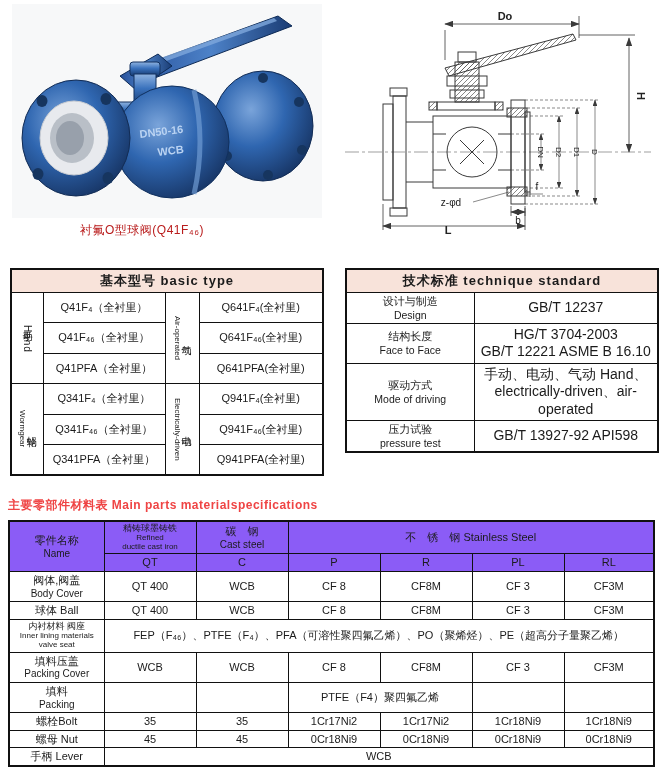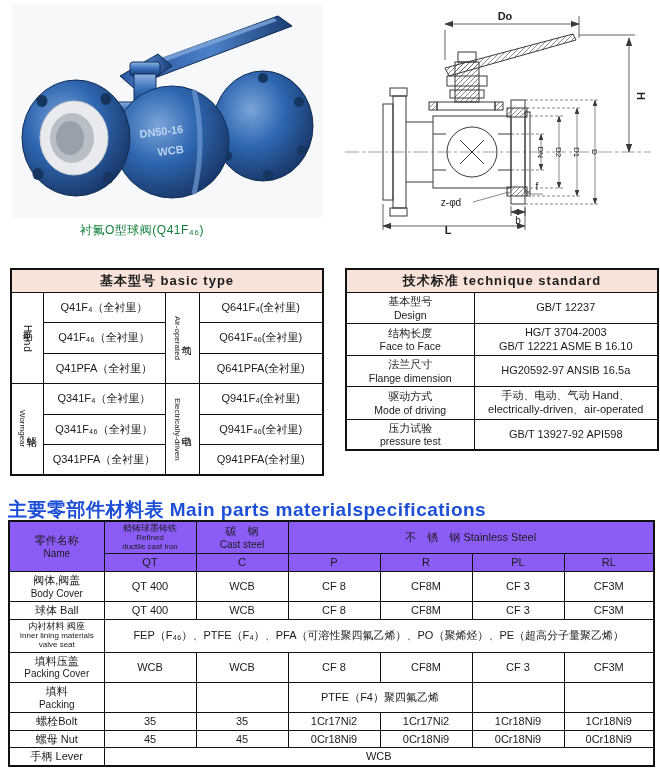--- a/index.html
+++ b/index.html
@@ -18,35 +18,35 @@
   .basic-tbl td { font-size:11px; height:24px; }
   .vbox { height:86px; display:flex; align-items:center; justify-content:center; gap:0; }
   .v { writing-mode:vertical-rl; text-orientation:mixed; font-size:10px; letter-spacing:1px; line-height:1; }
   .v-sm { font-size:8px; letter-spacing:0; }
 
   
   .tech-tbl { position:absolute; left:345px; top:268px; width:312px; }
   .tech-tbl td { padding:3px 2px; }
   .cn { font-size:11px; line-height:1.25; }
   .en { font-size:10.5px; line-height:1.15; }
-  .val { font-size:11px; line-height:1.25; }
-
-  
-  .sec-title { position:absolute; left:8px; top:497px; font-size:19px; font-weight:bold; color:#1d4ed8; letter-spacing:0.5px; }
+  .val { font-size:14px; line-height:1.25; }
+
+  
+  .sec-title { position:absolute; left:8px; top:497px; font-size:12px; font-weight:bold; color:#ef4444; letter-spacing:0.5px; }
 
   
   .mat-tbl { position:absolute; left:8px; top:520px; width:645px; }
   .mat-tbl td, .mat-tbl th { font-size:11px; line-height:1.15; padding:3px 2px; }
   .mat-tbl .sm { font-size:9px; line-height:1.1; }
   .mat-tbl .xs { font-size:8px; line-height:1.1; }
   .mat-tbl .en2 { font-size:10px; }
 
   
   .photo { position:absolute; left:12px; top:4px; }
-  .caption { position:absolute; left:80px; top:222px; font-size:12px; color:#15803d; letter-spacing:0.5px; }
+  .caption { position:absolute; left:80px; top:222px; font-size:12px; color:#b91c1c; letter-spacing:0.5px; }
 
   
   .drawing { position:absolute; left:333px; top:4px; }
   .dim { font-size:10px; fill:#222; }
   .dim-b { font-size:11px; font-weight:bold; fill:#222; }
   .dim-s { font-size:8px; fill:#222; }
 </style>
 </head>
 <body>
 
@@ -272,44 +272,35 @@
     <colgroup>
         <col style="width:128px">
         <col style="width:184px">
       </colgroup>
     <tbody>
         <tr>
           <th class="title-bar" colspan="2">技术标准 technique standard</th>
         </tr>
     <tr>
       <td>
-            <div class="cn">基本型号</div>
+            <div class="cn">设计与制造</div>
             <div class="en">Design</div>
           </td>
       <td>
             <div class="val">GB/T 12237</div>
           </td>
     </tr>
     <tr>
       <td>
             <div class="cn">结构长度</div>
             <div class="en">Face to Face</div>
           </td>
       <td>
             <div class="val">HG/T 3704-2003</div>
             <div class="val">GB/T 12221   ASME B 16.10</div>
-          </td>
-    </tr>
-    <tr>
-      <td>
-            <div class="cn">法兰尺寸</div>
-            <div class="en">Flange dimension</div>
-          </td>
-      <td>
-            <div class="val">HG20592-97 ANSIB 16.5a</div>
           </td>
     </tr>
     <tr>
       <td>
             <div class="cn">驱动方式</div>
             <div class="en">Mode of driving</div>
           </td>
       <td>
             <div class="val">手动、电动、气动  Hand、</div>
             <div class="val">electrically-driven、air-operated</div>

